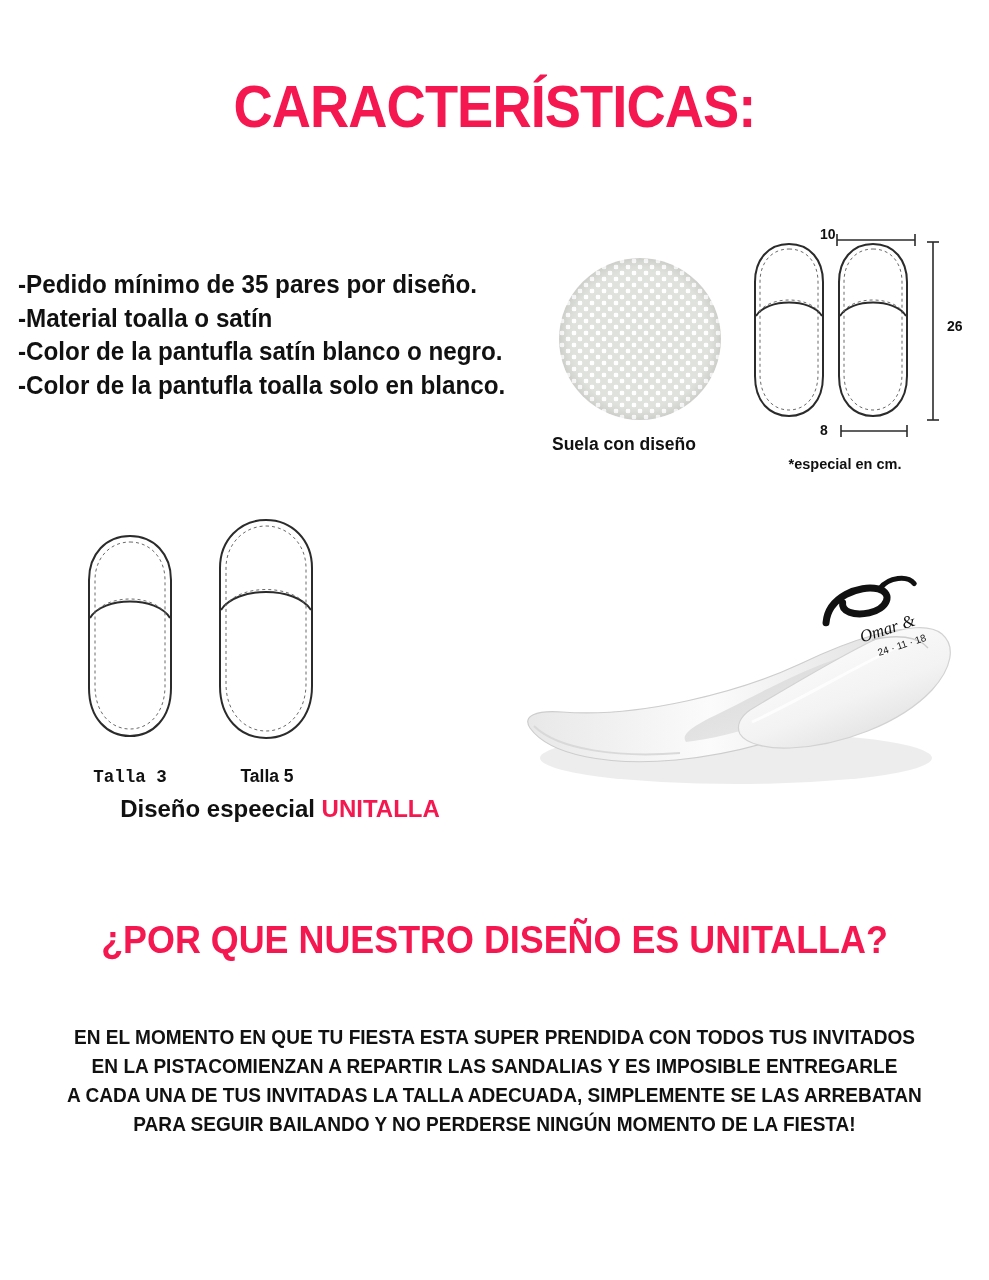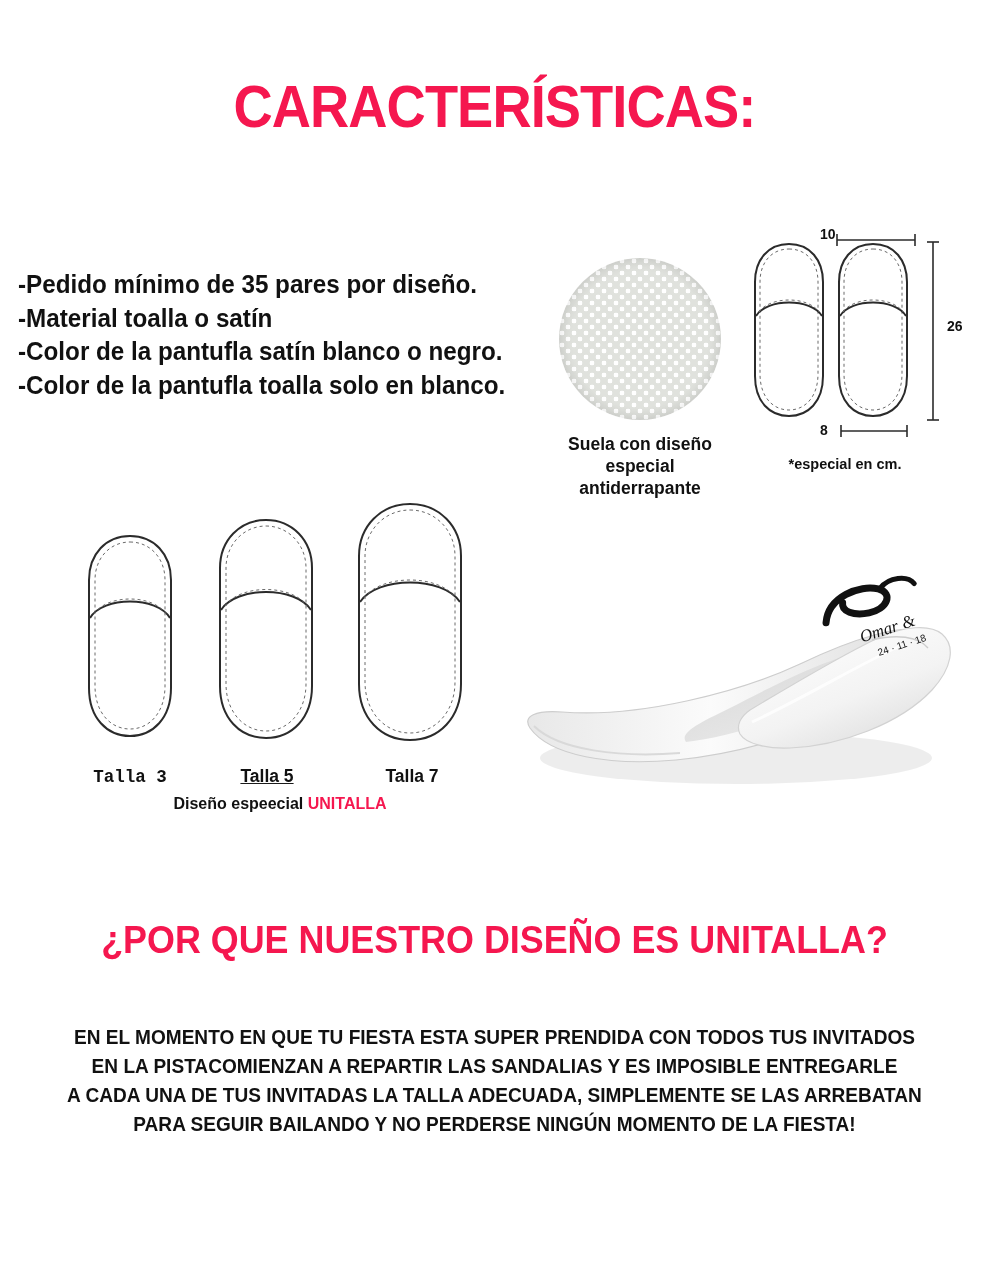--- a/index.html
+++ b/index.html
@@ -66,21 +66,20 @@
   .features div {
     white-space: nowrap;
   }
 
   
   .sole-wrap {
     position: absolute;
     top: 258px;
     left: 552px;
     width: 176px;
-    text-align: center;
   }
   .sole-circle {
     width: 162px;
     height: 162px;
     margin: 0 auto;
     border-radius: 50%;
     background-color: #eceee9;
     background-image:
       radial-gradient(circle at 3px 3px, #ffffff 2.3px, rgba(255,255,255,0) 2.6px),
       radial-gradient(circle at 9px 9px, #ffffff 2.3px, rgba(255,255,255,0) 2.6px),
@@ -142,21 +141,21 @@
     font-weight: bold;
     color: #111;
     margin-top: 6px;
   }
   .unitalla-caption {
     position: absolute;
     top: 795px;
     left: 70px;
     width: 420px;
     text-align: center;
-    font-size: 16px;
+    font-size: 24px;
     font-weight: bold;
     color: #111;
   }
   .unitalla-caption .pink { color: #f5174f; }
 
   
   .photo {
     position: absolute;
     top: 560px;
     left: 500px;
@@ -190,21 +189,20 @@
     <div>-Pedido mínimo de 35 pares por diseño.</div>
     <div>-Material toalla o satín</div>
     <div>-Color de la pantufla satín blanco o negro.</div>
     <div>-Color de la pantufla toalla solo en blanco.</div>
   </div>
 
   <div class="sole-wrap">
     <div class="sole-circle"></div>
     <div class="sole-caption">
       <div>Suela con diseño</div>
-      <div>especial antiderrapante</div>
     </div>
   </div>
 
   <div class="pair-wrap">
     <svg width="215" height="225" viewBox="0 0 215 225">
 
       <g transform="translate(8,18)" fill="#ffffff" stroke="#2b2b2b" stroke-width="2">
         <path d="M36 0 C57 0 70 16 70 38 L70 132 C70 158 55 172 36 172 C17 172 2 158 2 132 L2 38 C2 16 15 0 36 0 Z"></path>
         <path d="M36 5 C54 5 65 19 65 38 L65 130 C65 153 52 166 36 166 C20 166 7 153 7 130 L7 38 C7 19 18 5 36 5 Z" fill="none" stroke="#6a6a6a" stroke-width="1" stroke-dasharray="3 3"></path>
         <path d="M3 72 C14 54 58 54 69 72" fill="none" stroke="#2b2b2b" stroke-width="2"></path>
@@ -249,43 +247,32 @@
         <g fill="#ffffff" stroke="#2b2b2b" stroke-width="2" transform="translate(12,10)">
           <path d="M43 0 C67 0 84 18 84 44 L84 152 C84 182 66 200 43 200 C20 200 2 182 2 152 L2 44 C2 18 19 0 43 0 Z"></path>
           <path d="M43 6 C63 6 78 22 78 44 L78 150 C78 176 63 193 43 193 C23 193 8 176 8 150 L8 44 C8 22 23 6 43 6 Z" fill="none" stroke="#6a6a6a" stroke-width="1" stroke-dasharray="3 3"></path>
           <path d="M3 82 C16 60 70 60 83 82" fill="none" stroke="#2b2b2b" stroke-width="2"></path>
           <path d="M7 78 C20 58 66 58 79 78" fill="none" stroke="#6a6a6a" stroke-width="1" stroke-dasharray="3 3"></path>
         </g>
       </svg>
       <div class="size-label">Talla 3</div>
     </div>
 
-    <div class="size-item" style="left:132px; top:16px; width:130px;text-decoration:underline;">
+    <div class="size-item" style="left:132px; top:16px; width:130px;">
       <svg width="122" height="246" viewBox="0 0 122 246">
         <g fill="#ffffff" stroke="#2b2b2b" stroke-width="2" transform="translate(12,10)">
           <path d="M48 0 C74 0 94 20 94 48 L94 166 C94 198 74 218 48 218 C22 218 2 198 2 166 L2 48 C2 20 22 0 48 0 Z"></path>
           <path d="M48 6 C70 6 88 24 88 48 L88 164 C88 192 70 211 48 211 C26 211 8 192 8 164 L8 48 C8 24 26 6 48 6 Z" fill="none" stroke="#6a6a6a" stroke-width="1" stroke-dasharray="3 3"></path>
           <path d="M3 90 C18 66 78 66 93 90" fill="none" stroke="#2b2b2b" stroke-width="2"></path>
           <path d="M7 86 C22 64 74 64 89 86" fill="none" stroke="#6a6a6a" stroke-width="1" stroke-dasharray="3 3"></path>
         </g>
       </svg>
       <div class="size-label">Talla 5</div>
     </div>
 
-    <div class="size-item" style="left:272px; top:0px; width:140px;">
-      <svg width="134" height="262" viewBox="0 0 134 262">
-        <g fill="#ffffff" stroke="#2b2b2b" stroke-width="2" transform="translate(12,10)">
-          <path d="M53 0 C82 0 104 22 104 52 L104 180 C104 214 82 236 53 236 C24 236 2 214 2 180 L2 52 C2 22 24 0 53 0 Z"></path>
-          <path d="M53 6 C78 6 98 26 98 52 L98 178 C98 208 78 229 53 229 C28 229 8 208 8 178 L8 52 C8 26 28 6 53 6 Z" fill="none" stroke="#6a6a6a" stroke-width="1" stroke-dasharray="3 3"></path>
-          <path d="M3 98 C20 72 86 72 103 98" fill="none" stroke="#2b2b2b" stroke-width="2"></path>
-          <path d="M7 94 C24 70 82 70 99 94" fill="none" stroke="#6a6a6a" stroke-width="1" stroke-dasharray="3 3"></path>
-        </g>
-      </svg>
-      <div class="size-label">Talla 7</div>
-    </div>
 
   </div>
 
   <div class="unitalla-caption">
     <span>Diseño espeecial </span><span class="pink">UNITALLA</span>
   </div>
 
   <div class="photo">
     <svg width="460" height="260" viewBox="0 0 460 260">
       <defs>

